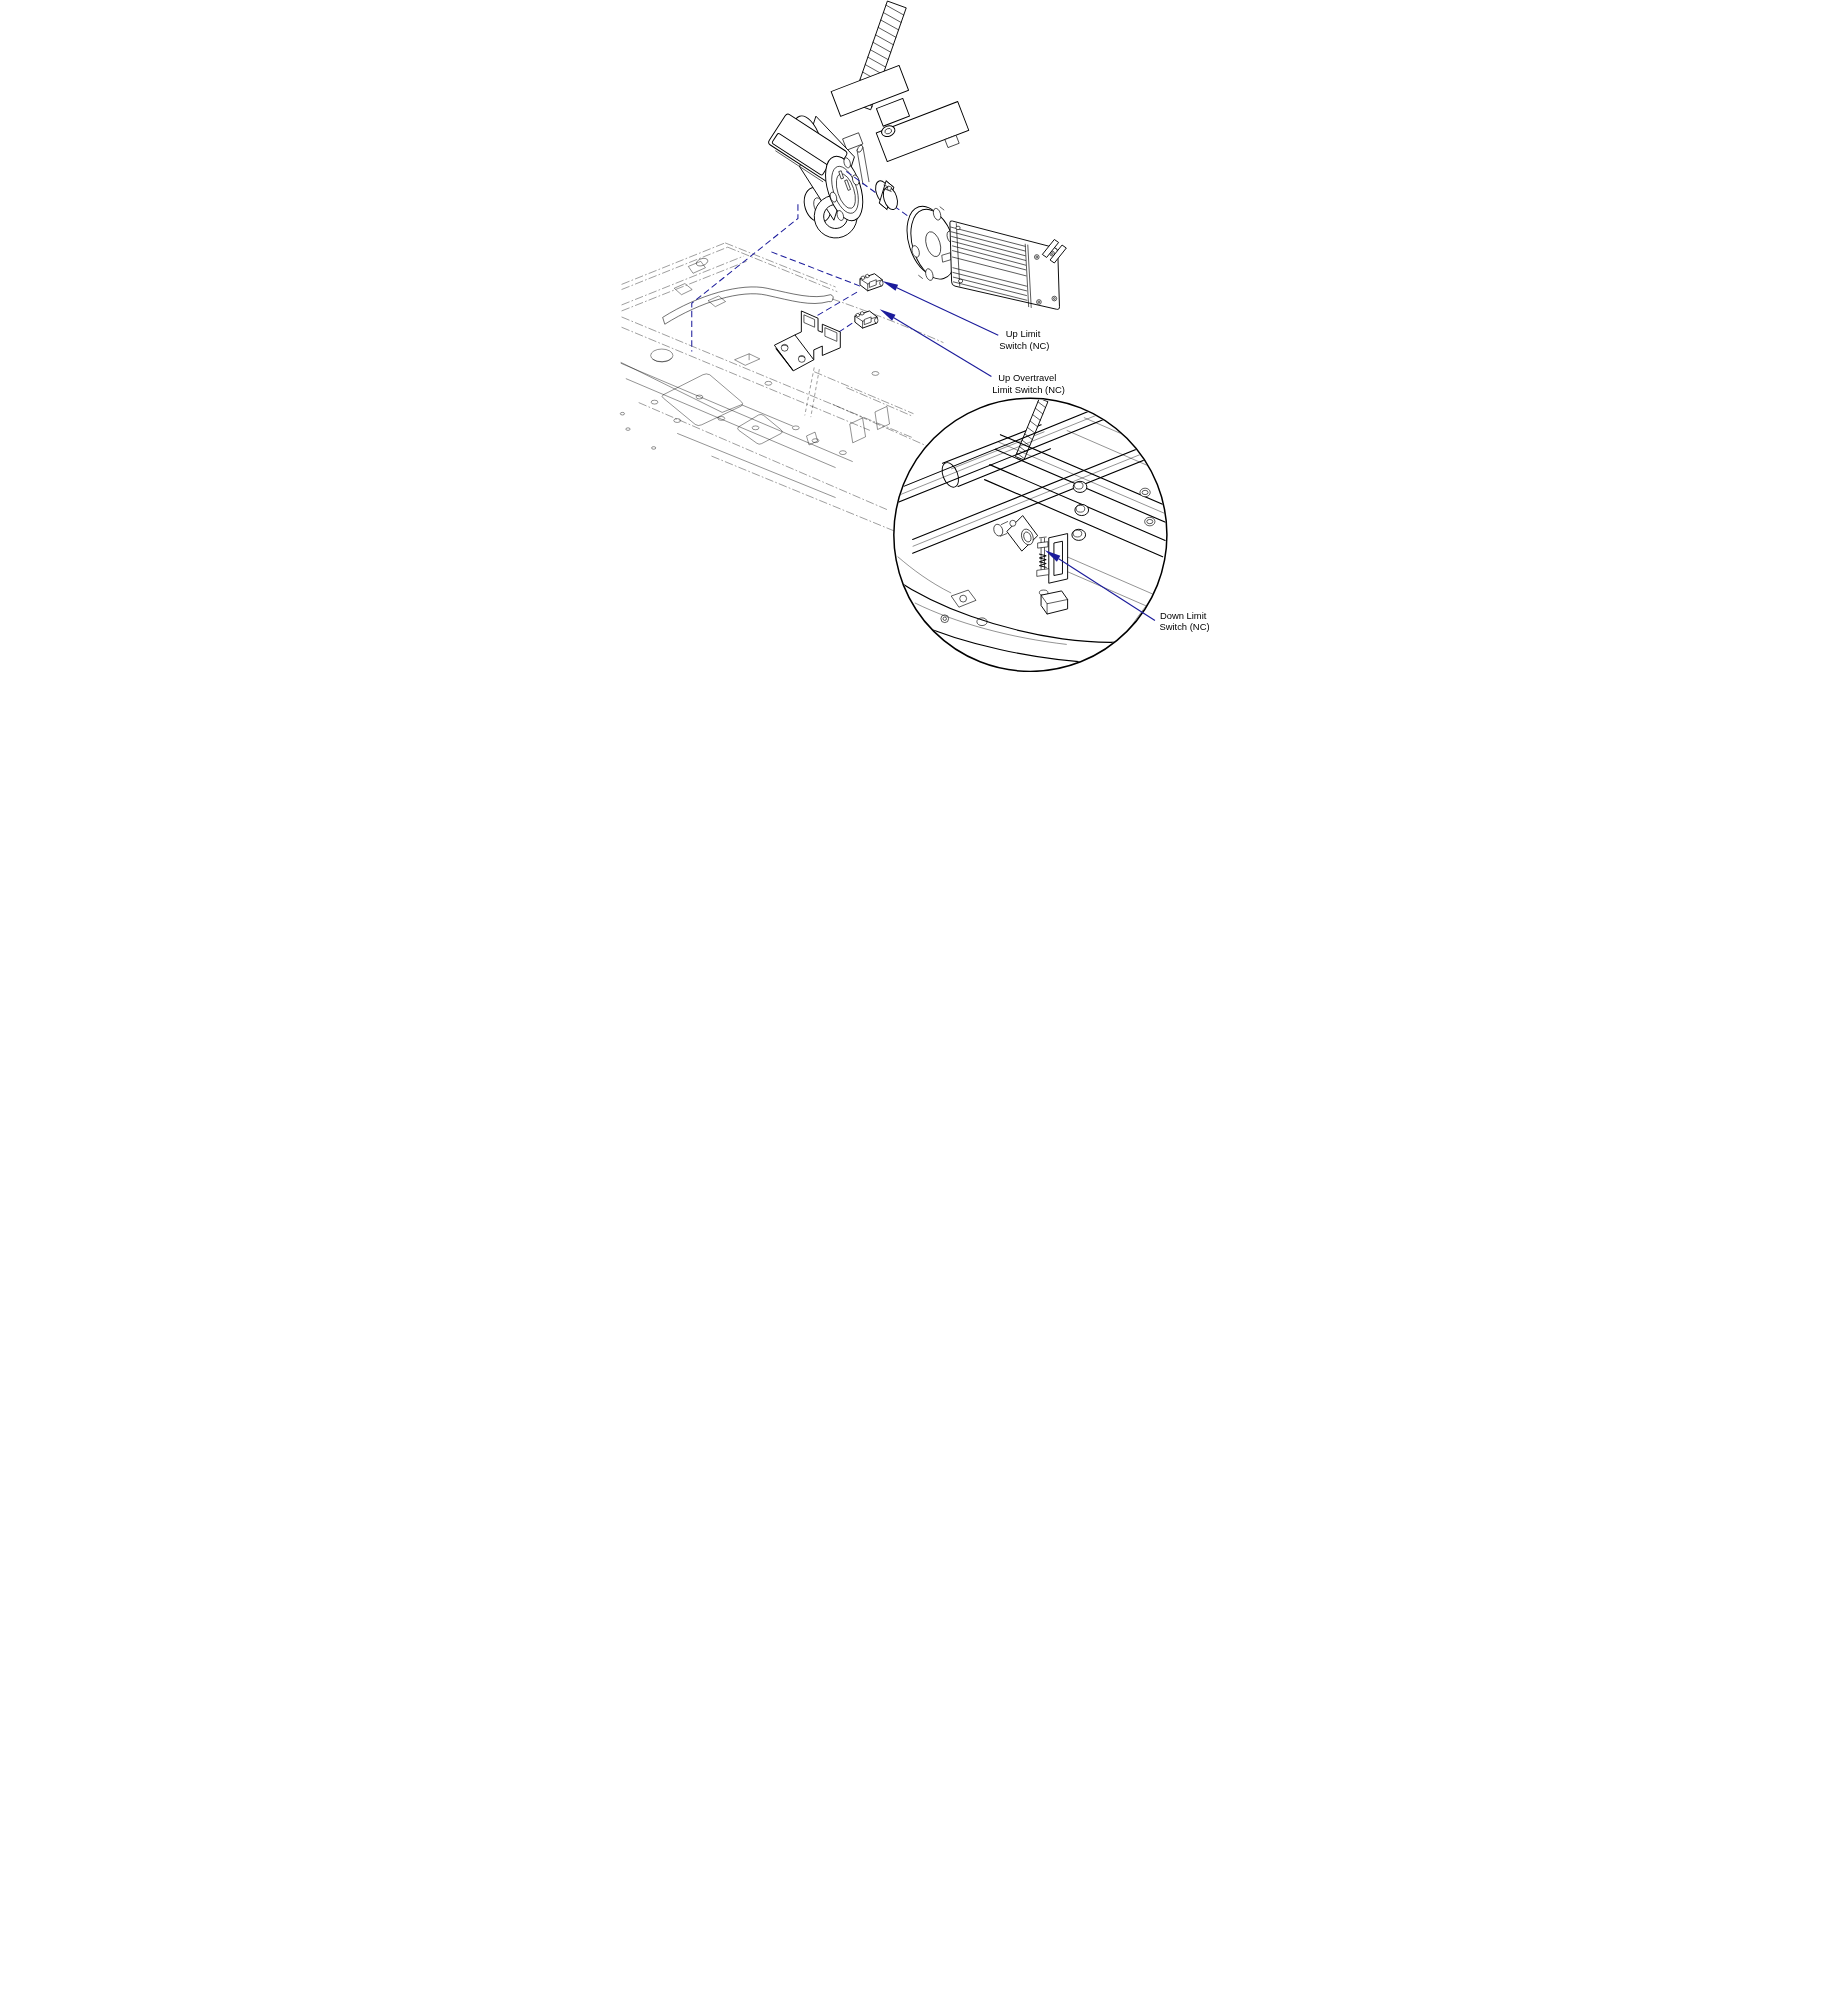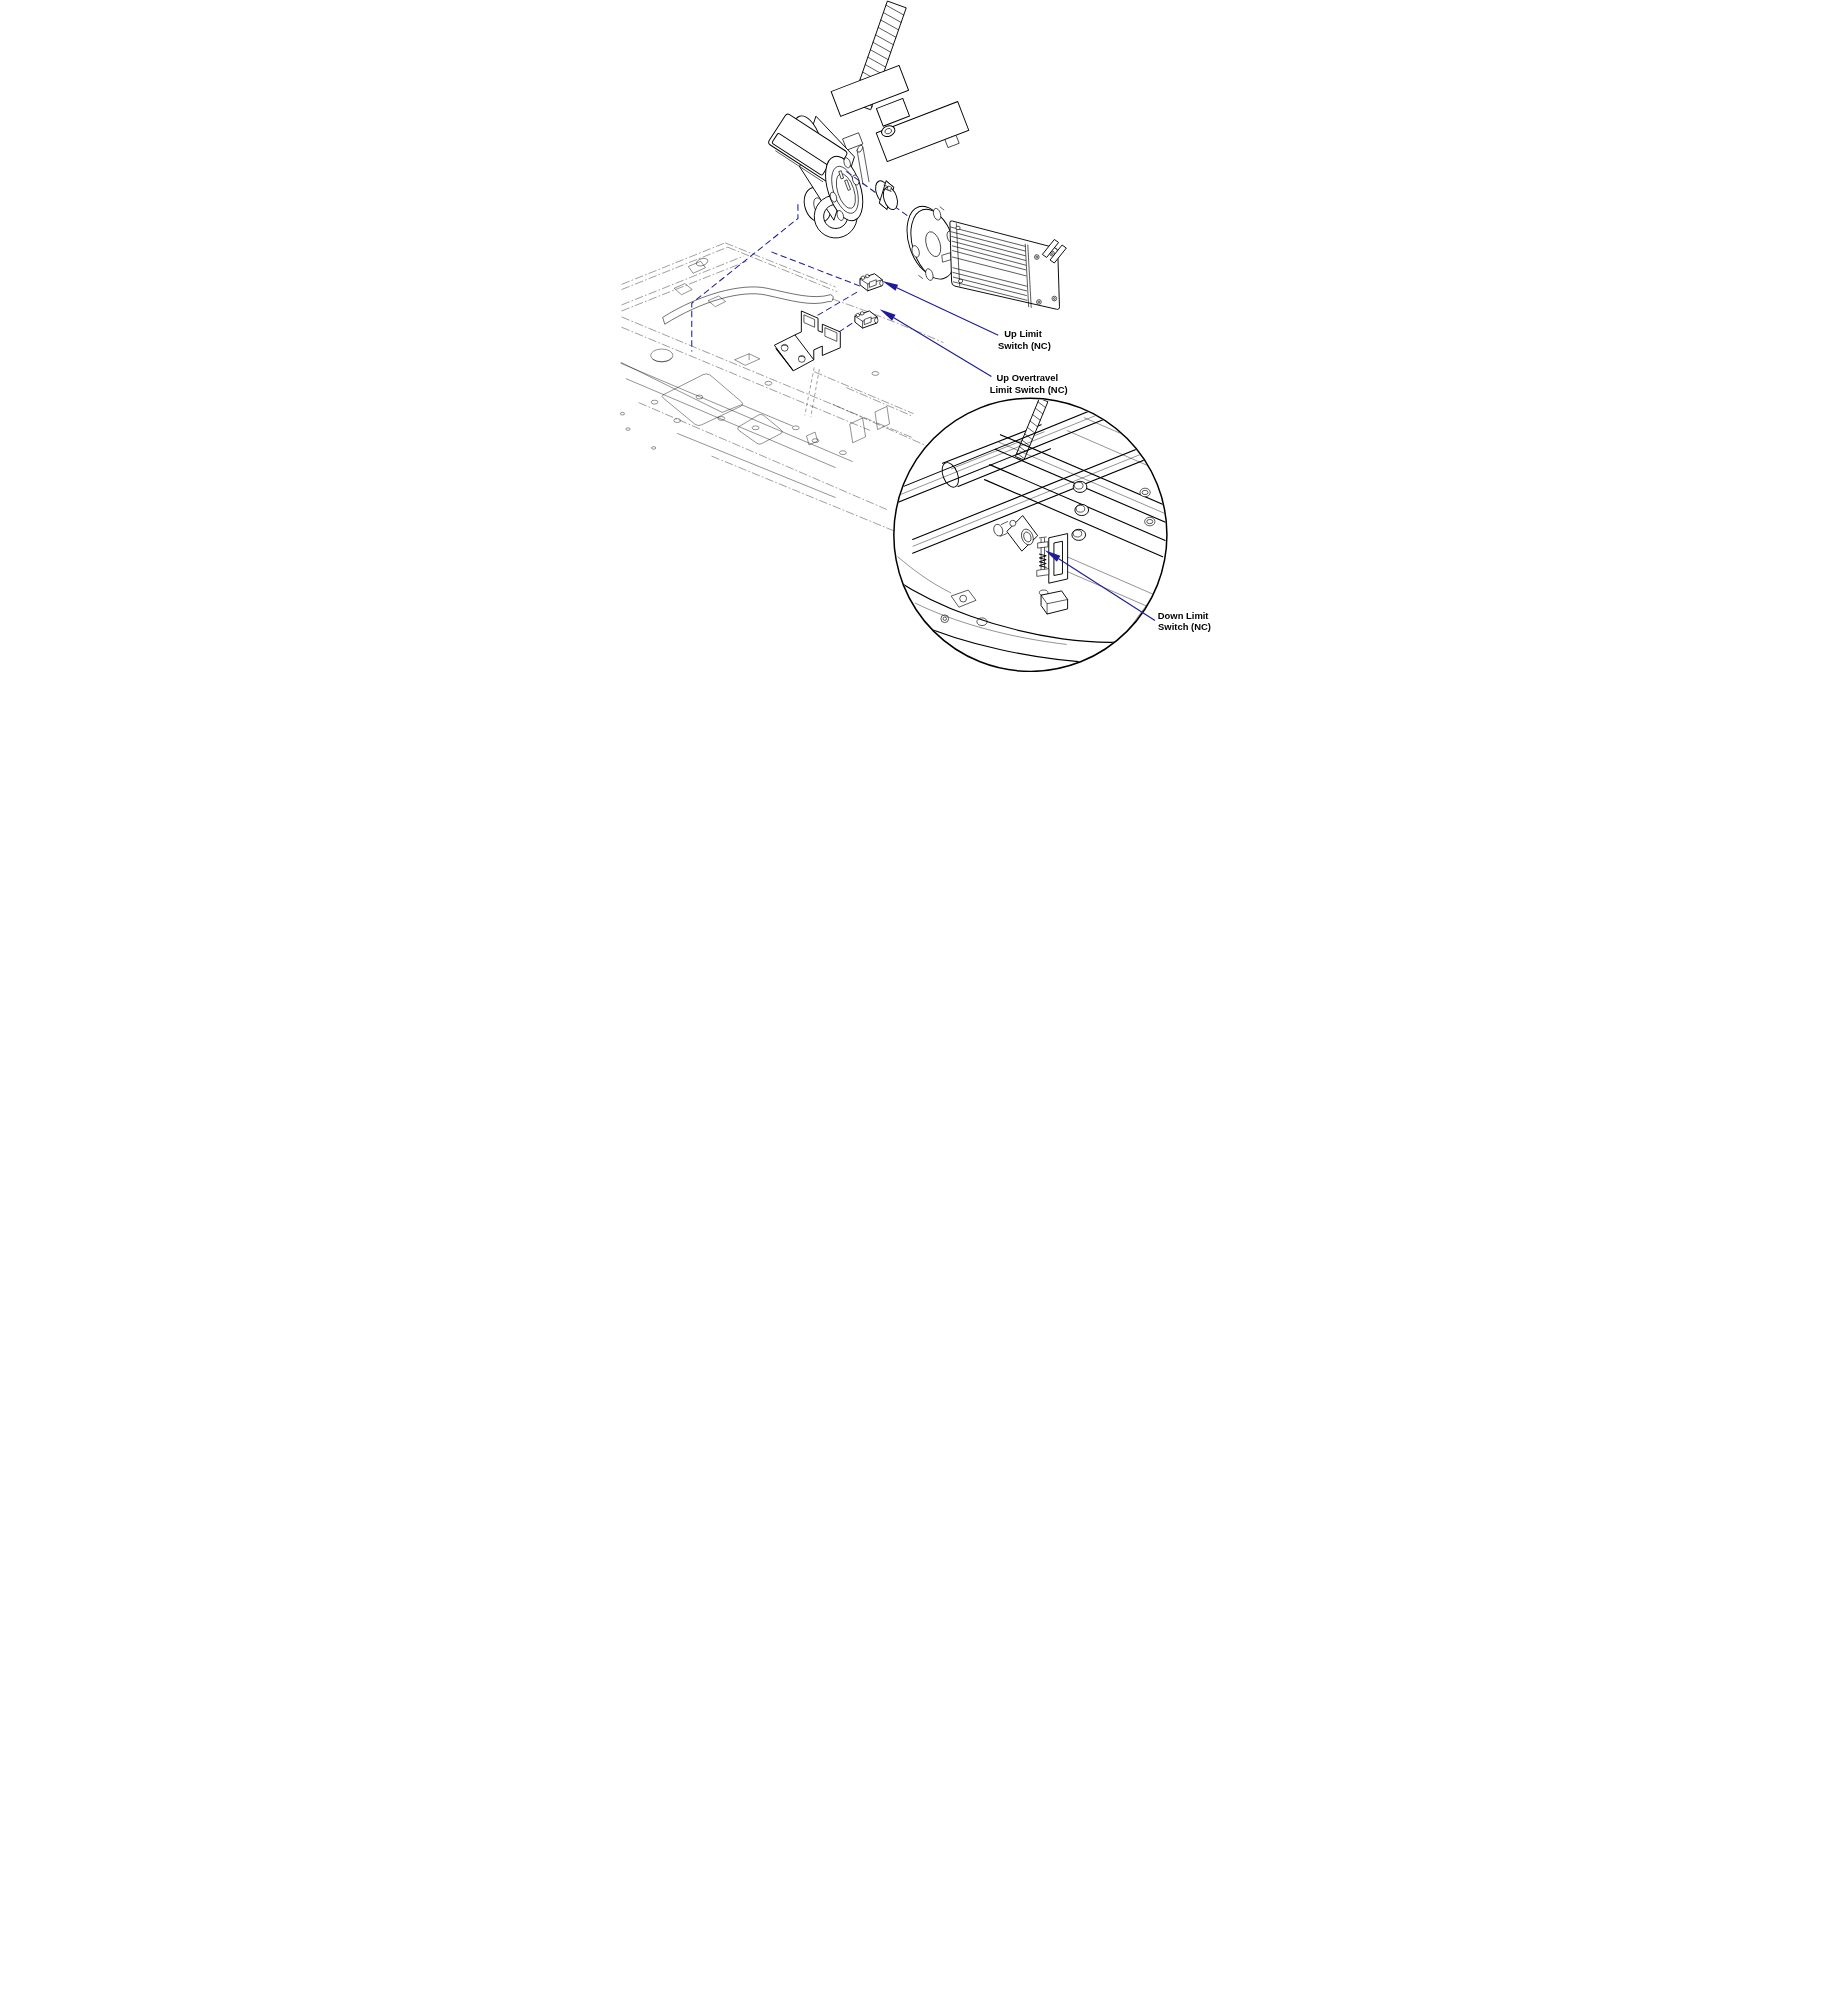--- a/index.html
+++ b/index.html
@@ -1,17 +1,17 @@
 <!DOCTYPE html>
 <html style="font-size:6.8px"><head>
 <meta charset="utf-8">
 <style>
   html,body{margin:0;padding:0;background:#ffffff;}
   .stage{width:613px;height:672px;margin:0 auto;background:#fff;position:relative;
-         font-family:"Liberation Sans", sans-serif;font-weight:bold;}
+         font-family:"Liberation Sans", sans-serif;}
   svg{display:block;}
   .lbl{font-family:"Liberation Sans", sans-serif;font-size:22px;fill:#000;}
   .thin{stroke:#000;stroke-width:1;fill:none;}
   .thin2{stroke:#000;stroke-width:1.3;fill:none;}
   .dashdot{stroke:#000;stroke-width:0.9;fill:none;stroke-dasharray:20 5 4 5;}
   .hid{stroke:#000;stroke-width:0.9;fill:none;stroke-dasharray:8 6;}
   .part{stroke:#000;stroke-width:2.2;fill:#ffffff;stroke-linejoin:round;}
   .partn{stroke:#000;stroke-width:2.2;fill:none;stroke-linejoin:round;stroke-linecap:round;}
   .part15{stroke:#000;stroke-width:1.5;fill:#ffffff;stroke-linejoin:round;}
   .pline{stroke:#000;stroke-width:1.5;fill:none;stroke-linecap:round;}

